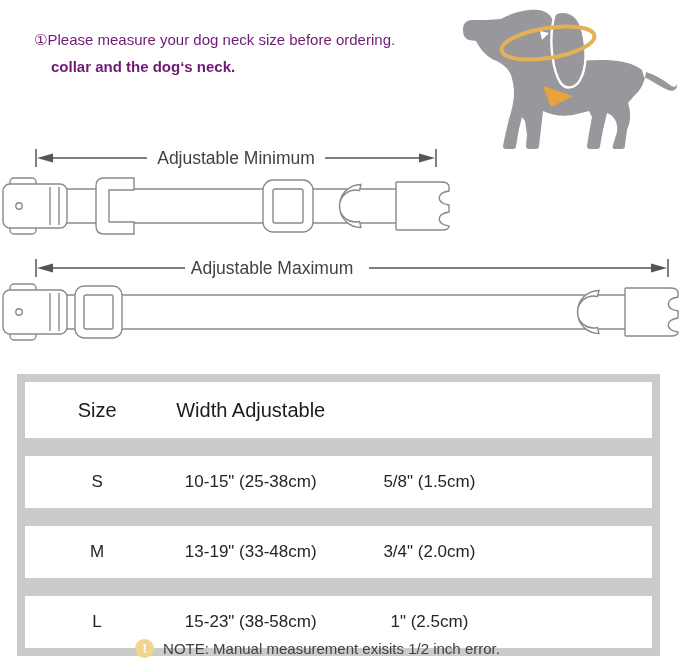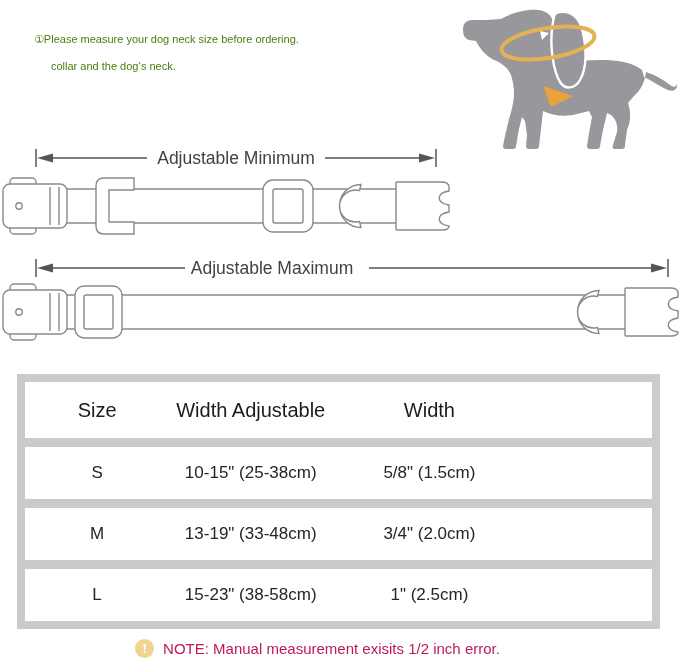--- a/index.html
+++ b/index.html
@@ -1,54 +1,54 @@
 <!DOCTYPE html>
 <html><head>
 <meta charset="utf-8">
 <style>
   html,body{margin:0;padding:0;background:#fff;}
   #stage{position:relative;width:679px;height:672px;background:#ffffff;overflow:hidden;
          font-family:"Liberation Sans","DejaVu Sans",sans-serif;}
   .abs{position:absolute;}
 
   
-  .instructions{left:34px;top:26px;width:420px;color:#4d7c0f;font-size:11px;line-height:27px;}
-  .instr-cont{padding-left:17px;}
+  .instructions{left:34px;top:26px;width:420px;color:#701a75;font-size:15px;line-height:27px;}
+  .instr-cont{padding-left:17px;font-weight:bold;}
 
   
   svg.arrow line, svg.arrow path{stroke:#555;stroke-width:1.5;fill:none;}
   svg.arrow polygon{fill:#555;stroke:none;}
   svg.arrow text{fill:#424242;font-size:17.5px;font-family:"Liberation Sans","DejaVu Sans",sans-serif;text-anchor:middle;}
 
   
   svg.collar rect, svg.collar circle, svg.collar path{fill:#ffffff;stroke:#8a8a8a;stroke-width:1.4;}
   svg.collar .nofill{fill:none;}
 
   
   svg.dog .body{fill:#97979c;stroke:none;}
   svg.dog .ear{fill:#97979c;stroke:#ffffff;stroke-width:2.4;}
   svg.dog .eye{fill:#ffffff;stroke:none;}
   svg.dog .tape{fill:none;stroke:#e3b254;stroke-width:4;}
   svg.dog .tag{fill:#e8a33d;stroke:none;}
 
   
   .table{left:17px;top:374px;width:643px;background:#cbcbcb;padding:8px;box-sizing:border-box;
-         display:flex;flex-direction:column;gap:9px;}
+         display:flex;flex-direction:column;gap:18px;}
   .trow{background:#ffffff;height:52px;display:grid;grid-template-columns:23% 26% 31% 20%;align-items:center;}
   .trow.thead{height:56px;}
   .tcell{text-align:center;font-size:17px;color:#252525;white-space:nowrap;}
   .thead .tcell{font-size:20px;color:#1c1c1c;}
 
   
   .note{left:0;right:0;top:639px;display:flex;justify-content:center;align-items:center;gap:9px;
         transform:translateX(-22px);}
   .note-icon{width:19px;height:19px;border-radius:50%;background:#f0d48f;color:#ffffff;
              font-size:13px;font-weight:bold;display:flex;align-items:center;justify-content:center;
              line-height:1;}
-  .note-text{font-size:15px;color:#be185d;}
+  .note-text{font-size:15px;color:#404040;}
 </style>
 </head>
 <body>
 
 <div id="stage">
 
   <div class="abs instructions">
     <div>①Please measure your dog neck size before ordering.</div>
     <div class="instr-cont">collar and the dog‘s neck.</div>
   </div>
@@ -141,21 +141,20 @@
       <rect x="3" y="8" width="64" height="44" rx="7"></rect>
       <circle cx="19" cy="30" r="3.2"></circle>
       <path class="nofill" d="M50,11 V49 M59,11 V49"></path>
     </g>
   </svg>
 
   <div class="abs table">
     <div class="trow thead">
       <div class="tcell">Size</div>
       <div class="tcell">Width Adjustable</div>
-      <div class="tcell">Width</div>
     </div>
     <div class="trow">
       <div class="tcell">S</div>
       <div class="tcell">10-15" (25-38cm)</div>
       <div class="tcell">5/8" (1.5cm)</div>
     </div>
     <div class="trow">
       <div class="tcell">M</div>
       <div class="tcell">13-19" (33-48cm)</div>
       <div class="tcell">3/4" (2.0cm)</div>

